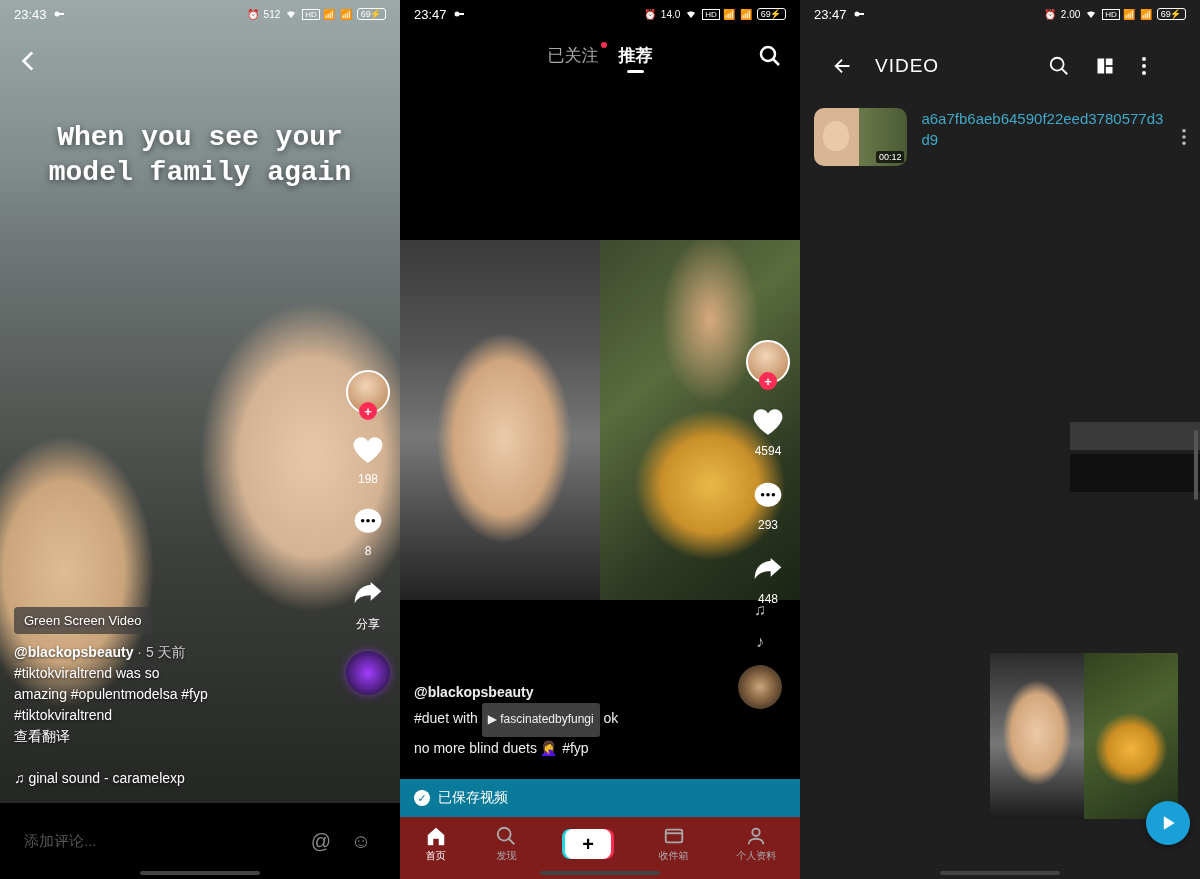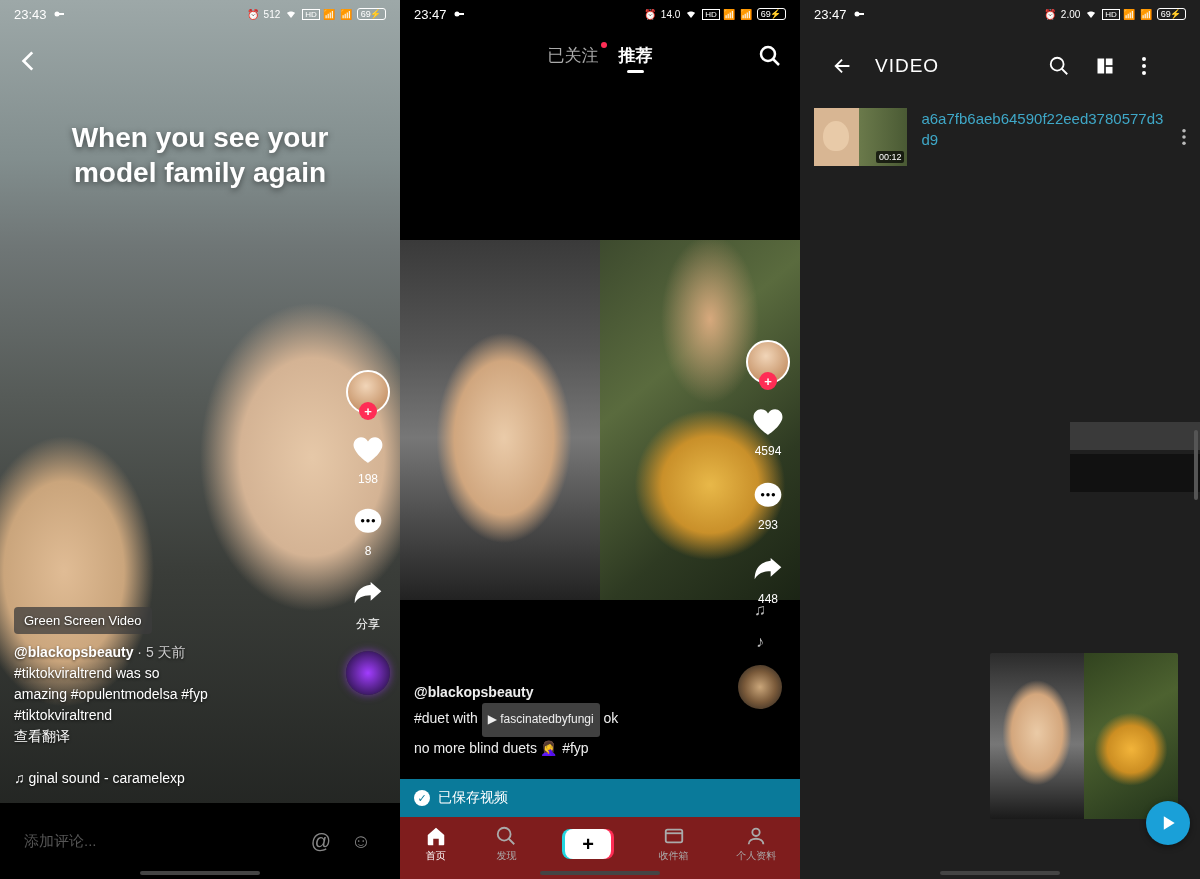--- a/index.html
+++ b/index.html
@@ -48,20 +48,21 @@
   }
   .p1-back {
     position: absolute; top: 48px; left: 16px; color: #fff; z-index: 40;
   }
   .p1-caption-overlay {
     position: absolute; top: 120px; left: 0; right: 0;
     text-align: center; color: #fff; font-size: 28px; font-weight: 600;
     text-shadow: 0 2px 6px rgba(0,0,0,.5);
     padding: 0 30px;
     line-height: 1.25;
+    font-family: Liberation Mono, monospace;
   }
   .p1-right-rail {
     position: absolute; right: 10px; top: 370px;
     display: flex; flex-direction: column; align-items: center; gap: 18px;
     color: #fff; z-index: 30;
   }
   .avatar-btn {
     width: 44px; height: 44px; border-radius: 50%;
     background: radial-gradient(circle at 45% 35%, #f1d5b8, #c9986e 70%);
     border: 2px solid #fff; position: relative;
@@ -199,21 +200,21 @@
     display: flex; align-items: center; padding: 0 32px; gap: 21px;
     color: #fff;
   }
   .p3-title { font-size: 19px; font-weight: 500; letter-spacing: 1px; flex: 1; }
   .p3-hicon { width: 26px; text-align: center; }
   .p3-item {
     position: absolute; top: 108px; left: 14px; right: 14px;
     display: flex; gap: 14px; align-items: flex-start;
   }
   .p3-thumb {
-    width: 98px; height: 58px; border-radius: 0; position: relative; overflow: hidden;
+    width: 98px; height: 58px; border-radius: 10px; position: relative; overflow: hidden;
     background: linear-gradient(90deg,
         #d8b693 0%, #d8b693 48%,
         #6b7a4b 48%, #4a5a34 100%);
   }
   .p3-thumb::before {
     content: ""; position: absolute; left: 10%; top: 22%;
     width: 26px; height: 30px; border-radius: 50% 50% 45% 45%;
     background: #e8caa8;
   }
   .p3-dur {

